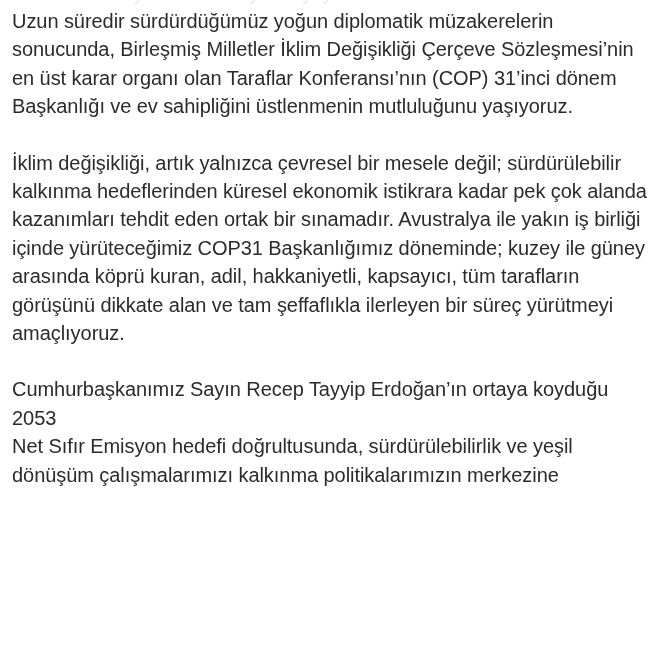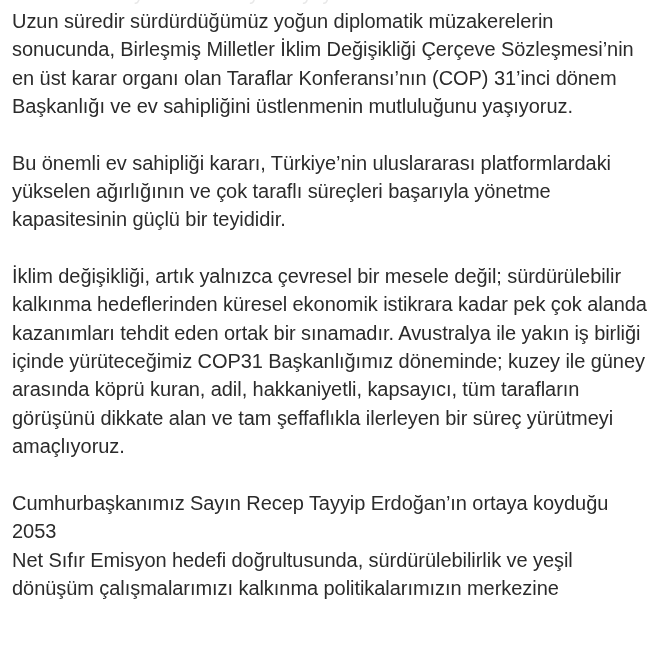--- a/index.html
+++ b/index.html
@@ -78,20 +78,19 @@
 
 <div class="page" style="background: rgb(255, 255, 255);">
 
   <div class="clipped-top" style="color: rgb(43, 43, 43);">sunmaktan büyük memnuniyet duyuyorum.</div>
 
   <div class="article">
 
     <p class="para" style="color: rgb(43, 43, 43);">Uzun süredir sürdürdüğümüz yoğun diplomatik müzakerelerin<br>sonucunda, Birleşmiş Milletler İklim Değişikliği Çerçeve Sözleşmesi’nin<br>en üst karar organı olan Taraflar Konferansı’nın (COP) 31’inci dönem<br>Başkanlığı ve ev sahipliğini üstlenmenin mutluluğunu yaşıyoruz.</p>
 
 
-    <p class="para" style="color: rgb(43, 43, 43);">Bu önemli ev sahipliği kararı, Türkiye’nin uluslararası platformlardaki<br>yükselen ağırlığının ve çok taraflı süreçleri başarıyla yönetme<br>kapasitesinin güçlü bir teyididir.</p>
 
     <p class="para" style="color: rgb(43, 43, 43);">İklim değişikliği, artık yalnızca çevresel bir mesele değil; sürdürülebilir<br>kalkınma hedeflerinden küresel ekonomik istikrara kadar pek çok alanda<br>kazanımları tehdit eden ortak bir sınamadır. Avustralya ile yakın iş birliği<br>içinde yürüteceğimiz COP31 Başkanlığımız döneminde; kuzey ile güney<br>arasında köprü kuran, adil, hakkaniyetli, kapsayıcı, tüm tarafların<br>görüşünü dikkate alan ve tam şeffaflıkla ilerleyen bir süreç yürütmeyi<br>amaçlıyoruz.</p>
 
     <p class="para" style="color: rgb(43, 43, 43);">Cumhurbaşkanımız Sayın Recep Tayyip Erdoğan’ın ortaya koyduğu 2053<br>Net Sıfır Emisyon hedefi doğrultusunda, sürdürülebilirlik ve yeşil<br>dönüşüm çalışmalarımızı kalkınma politikalarımızın merkezine</p>
 
   </div>
 </div>
 
 </body></html>

